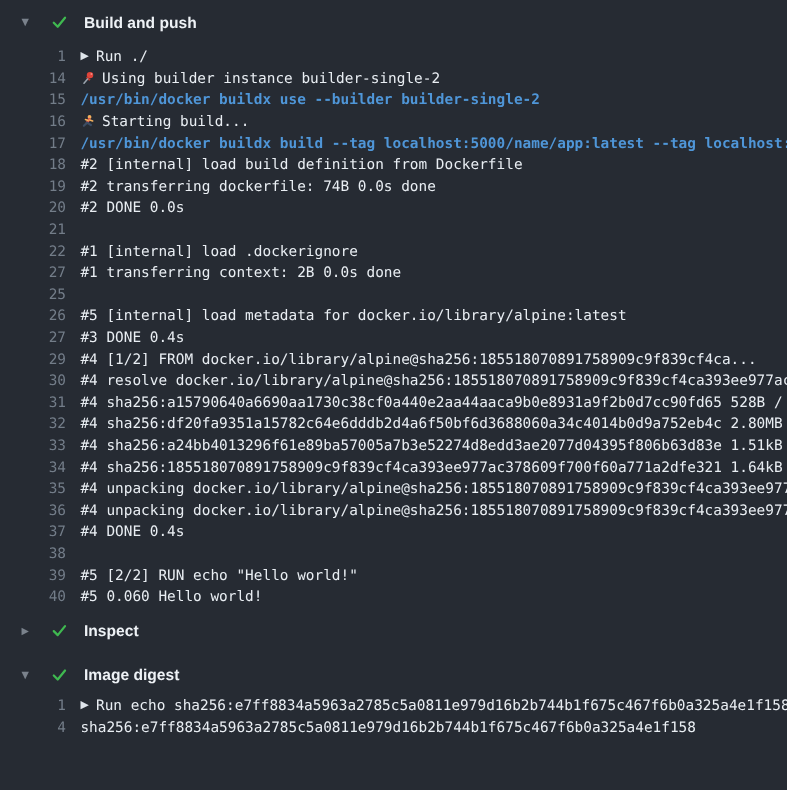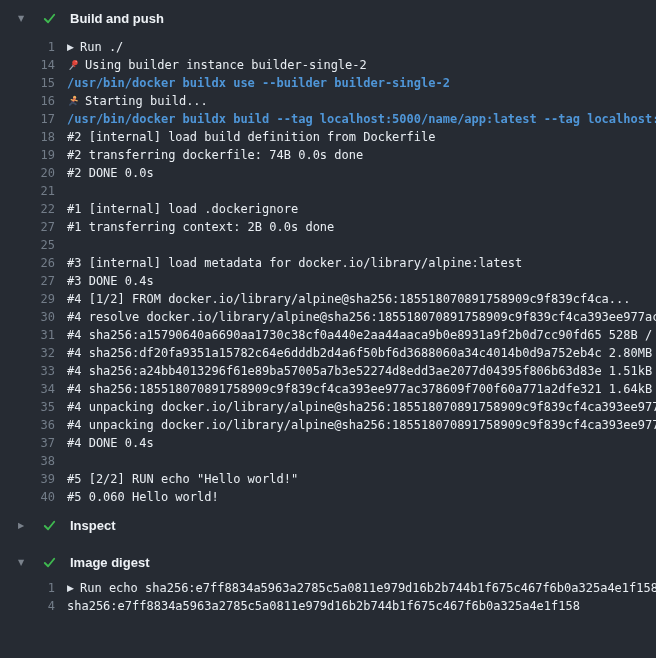--- a/index.html
+++ b/index.html
@@ -113,21 +113,21 @@
                 <path d="M7.8 5 L10.2 5.8 M6.4 5.4 L4.2 4.6" stroke="#f2b05e" stroke-width="1.3" stroke-linecap="round"></path>
               </svg></span><span>Starting build...</span></span></div>
         <div class="log-line"><span class="ln">17</span><span class="lt command"><span>/usr/bin/docker buildx build --tag localhost:5000/name/app:latest --tag localhost:50</span></span></div>
         <div class="log-line"><span class="ln">18</span><span class="lt plain"><span>#2 [internal] load build definition from Dockerfile</span></span></div>
         <div class="log-line"><span class="ln">19</span><span class="lt plain"><span>#2 transferring dockerfile: 74B 0.0s done</span></span></div>
         <div class="log-line"><span class="ln">20</span><span class="lt plain"><span>#2 DONE 0.0s</span></span></div>
         <div class="log-line"><span class="ln">21</span><span class="lt plain"><span></span></span></div>
         <div class="log-line"><span class="ln">22</span><span class="lt plain"><span>#1 [internal] load .dockerignore</span></span></div>
         <div class="log-line"><span class="ln">27</span><span class="lt plain"><span>#1 transferring context: 2B 0.0s done</span></span></div>
         <div class="log-line"><span class="ln">25</span><span class="lt plain"><span></span></span></div>
-        <div class="log-line"><span class="ln">26</span><span class="lt plain"><span>#3 [internal] load metadata for docker.io/library/alpine:latest</span></span></div>
+        <div class="log-line"><span class="ln">26</span><span class="lt plain"><span>#5 [internal] load metadata for docker.io/library/alpine:latest</span></span></div>
         <div class="log-line"><span class="ln">27</span><span class="lt plain"><span>#3 DONE 0.4s</span></span></div>
         <div class="log-line"><span class="ln">29</span><span class="lt plain"><span>#4 [1/2] FROM docker.io/library/alpine@sha256:185518070891758909c9f839cf4ca...</span></span></div>
         <div class="log-line"><span class="ln">30</span><span class="lt plain"><span>#4 resolve docker.io/library/alpine@sha256:185518070891758909c9f839cf4ca393ee977ac3</span></span></div>
         <div class="log-line"><span class="ln">31</span><span class="lt plain"><span>#4 sha256:a15790640a6690aa1730c38cf0a440e2aa44aaca9b0e8931a9f2b0d7cc90fd65 528B / 5</span></span></div>
         <div class="log-line"><span class="ln">32</span><span class="lt plain"><span>#4 sha256:df20fa9351a15782c64e6dddb2d4a6f50bf6d3688060a34c4014b0d9a752eb4c 2.80MB /</span></span></div>
         <div class="log-line"><span class="ln">33</span><span class="lt plain"><span>#4 sha256:a24bb4013296f61e89ba57005a7b3e52274d8edd3ae2077d04395f806b63d83e 1.51kB /</span></span></div>
         <div class="log-line"><span class="ln">34</span><span class="lt plain"><span>#4 sha256:185518070891758909c9f839cf4ca393ee977ac378609f700f60a771a2dfe321 1.64kB /</span></span></div>
         <div class="log-line"><span class="ln">35</span><span class="lt plain"><span>#4 unpacking docker.io/library/alpine@sha256:185518070891758909c9f839cf4ca393ee977a</span></span></div>
         <div class="log-line"><span class="ln">36</span><span class="lt plain"><span>#4 unpacking docker.io/library/alpine@sha256:185518070891758909c9f839cf4ca393ee977a</span></span></div>
         <div class="log-line"><span class="ln">37</span><span class="lt plain"><span>#4 DONE 0.4s</span></span></div>

